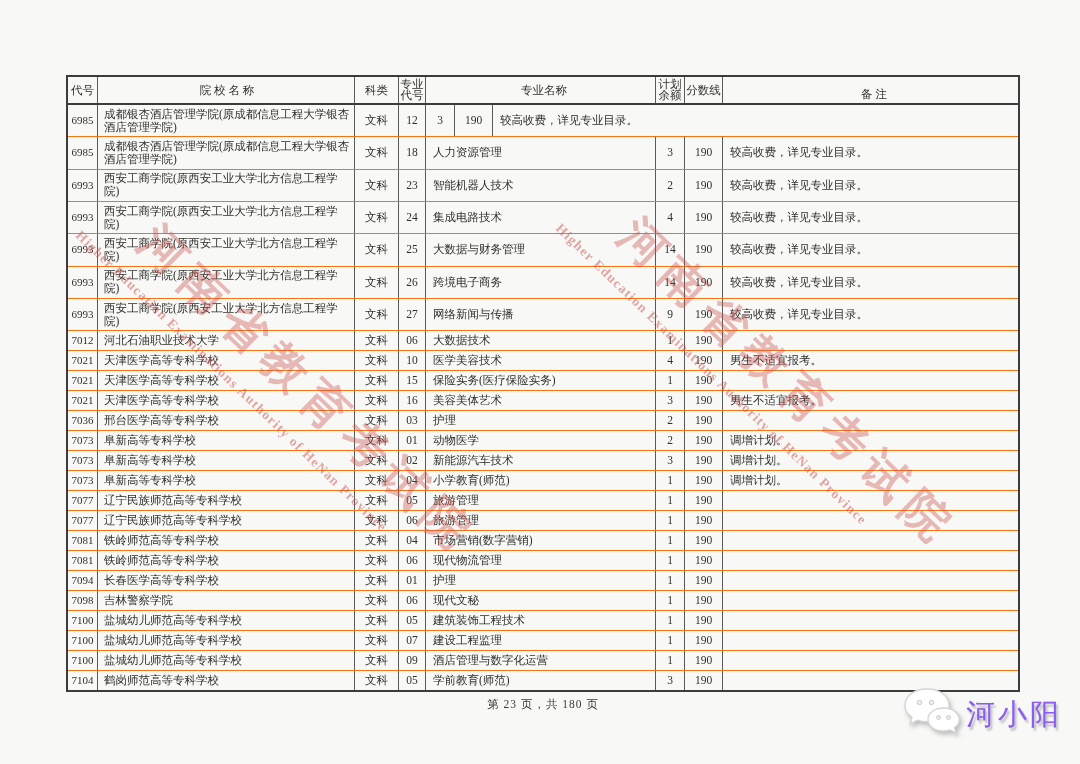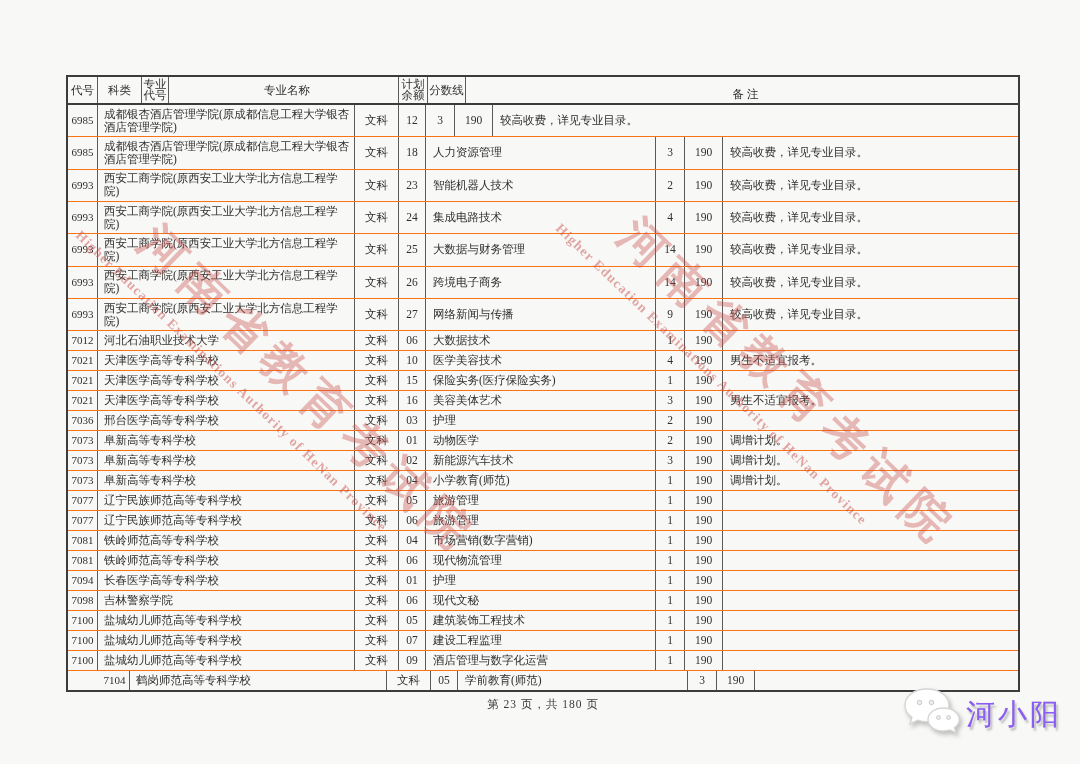--- a/index.html
+++ b/index.html
@@ -26,21 +26,21 @@
     border-bottom:2px solid #3c3c3c;
     font-weight:normal;
   }
   .row{
     flex:1 1 0;
     display:flex;
     border-bottom:1px solid #f97316;
     box-sizing:border-box;
   }
   .row.tall{flex:1.65 1 0;}
-  .row:last-child{border-bottom:none;margin-left:32px;}
+  .row:last-child{border-bottom:none;}
   .cell{
     box-sizing:border-box;
     border-right:1px solid #5a5a5a;
     display:flex;align-items:center;justify-content:center;
     font-size:11.5px;line-height:13px;
     overflow:hidden;
     white-space:normal;
   }
   .cell:last-child{border-right:none;}
   .c-code{width:30px;font-size:11px;flex:none;}
@@ -92,20 +92,21 @@
   }
 </style>
 </head>
 <body>
 
 <div class="page">
 
   <div class="tablewrap">
     <div class="hrow">
       <div class="cell c-code">代号</div>
+      <div class="cell c-school" style="justify-content:center;text-align:center;">院 校 名 称</div>
       <div class="cell c-cat">科类</div>
       <div class="cell c-mcode twoline">
         <span>专业</span>
         <span>代号</span>
       </div>
       <div class="cell c-major" style="justify-content:center;text-align:center;">专业名称</div>
       <div class="cell c-quota twoline">
         <span>计划</span>
         <span>余额</span>
       </div>

